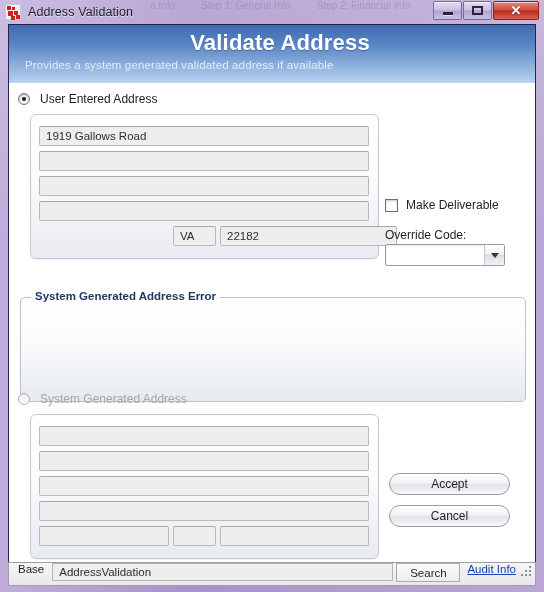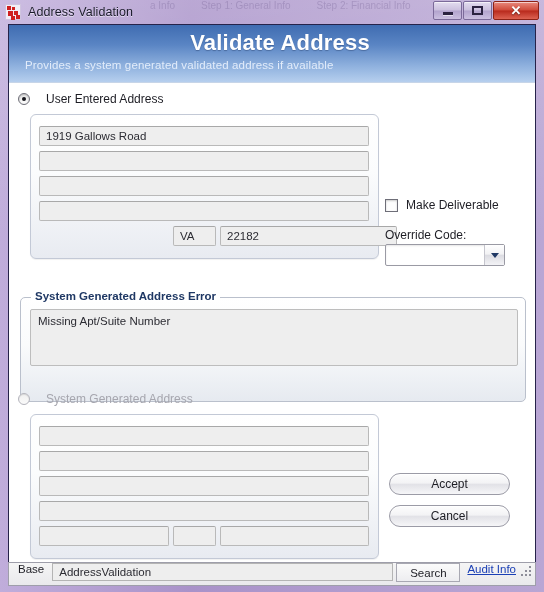--- a/index.html
+++ b/index.html
@@ -150,21 +150,21 @@
     position: relative;
     height: 501px;
     background: #ffffff;
     padding: 0;
   }
 
   .radio-row {
     position: absolute;
     display: flex;
     align-items: center;
-    gap: 16px;
+    gap: 10px;
   }
   .radio {
     width: 12px; height: 12px;
     border-radius: 50%;
     background: linear-gradient(to bottom, #e8e8e8, #fdfdfd);
     border: 1px solid #6e6e78;
     position: relative;
     box-shadow: inset 0 1px 2px rgba(0,0,0,0.22);
     flex: 0 0 12px;
   }
@@ -428,21 +428,20 @@
 
       <div class="field-label" style="left:376px; top:145px;">Override Code:</div>
       <div class="combo" style="left:376px; top:161px; width:120px; height:22px;">
         <div class="combo-btn">
           <span class="caret"></span>
         </div>
       </div>
 
       <div class="groupbox" style="left:11px; top:214px; width:506px; height:105px;">
         <div class="gb-legend">System Generated Address Error</div>
-        <div class="err-box" style="left:9px; top:11px; width:488px; height:57px;">Missing Apt/Suite Number</div>
       </div>
 
       <div class="radio-row" style="left:9px; top:309px;">
         <span class="radio disabled"></span>
         <span class="radio-label disabled">System Generated Address</span>
       </div>
 
       <div class="addr-panel" style="left:21px; top:331px; width:349px; height:145px;">
         <div class="tf" style="left:8px; top:11px; width:330px; height:20px;"></div>
         <div class="tf" style="left:8px; top:36px; width:330px; height:20px;"></div>

